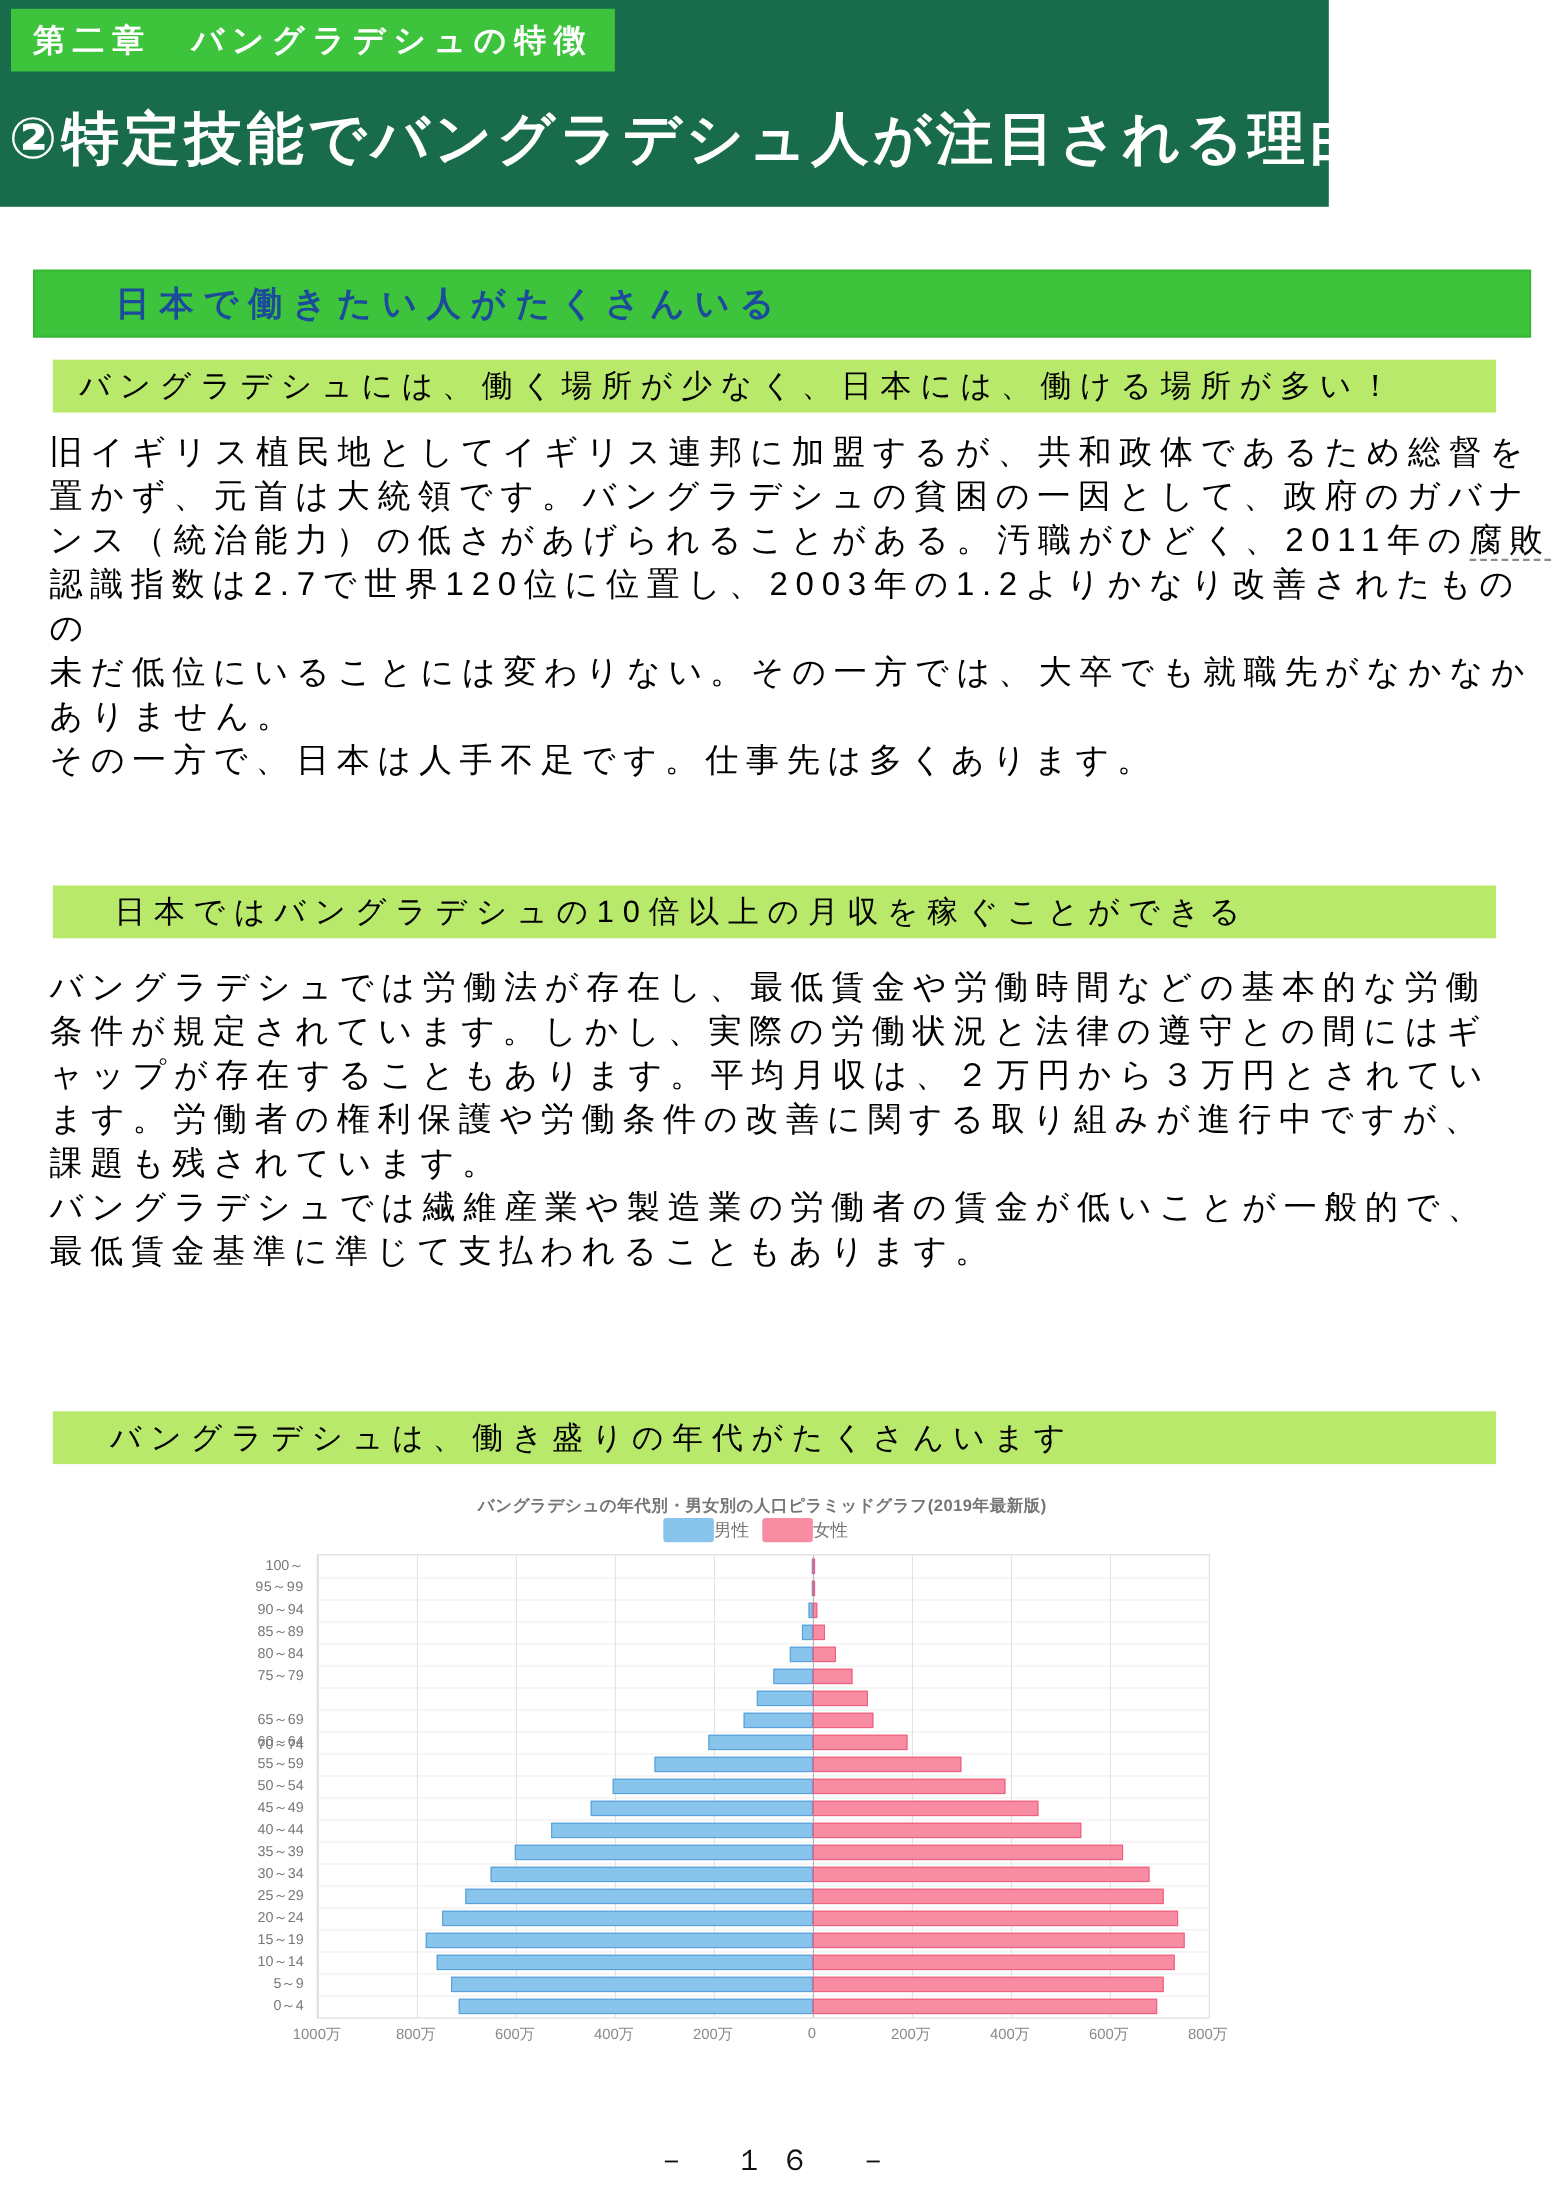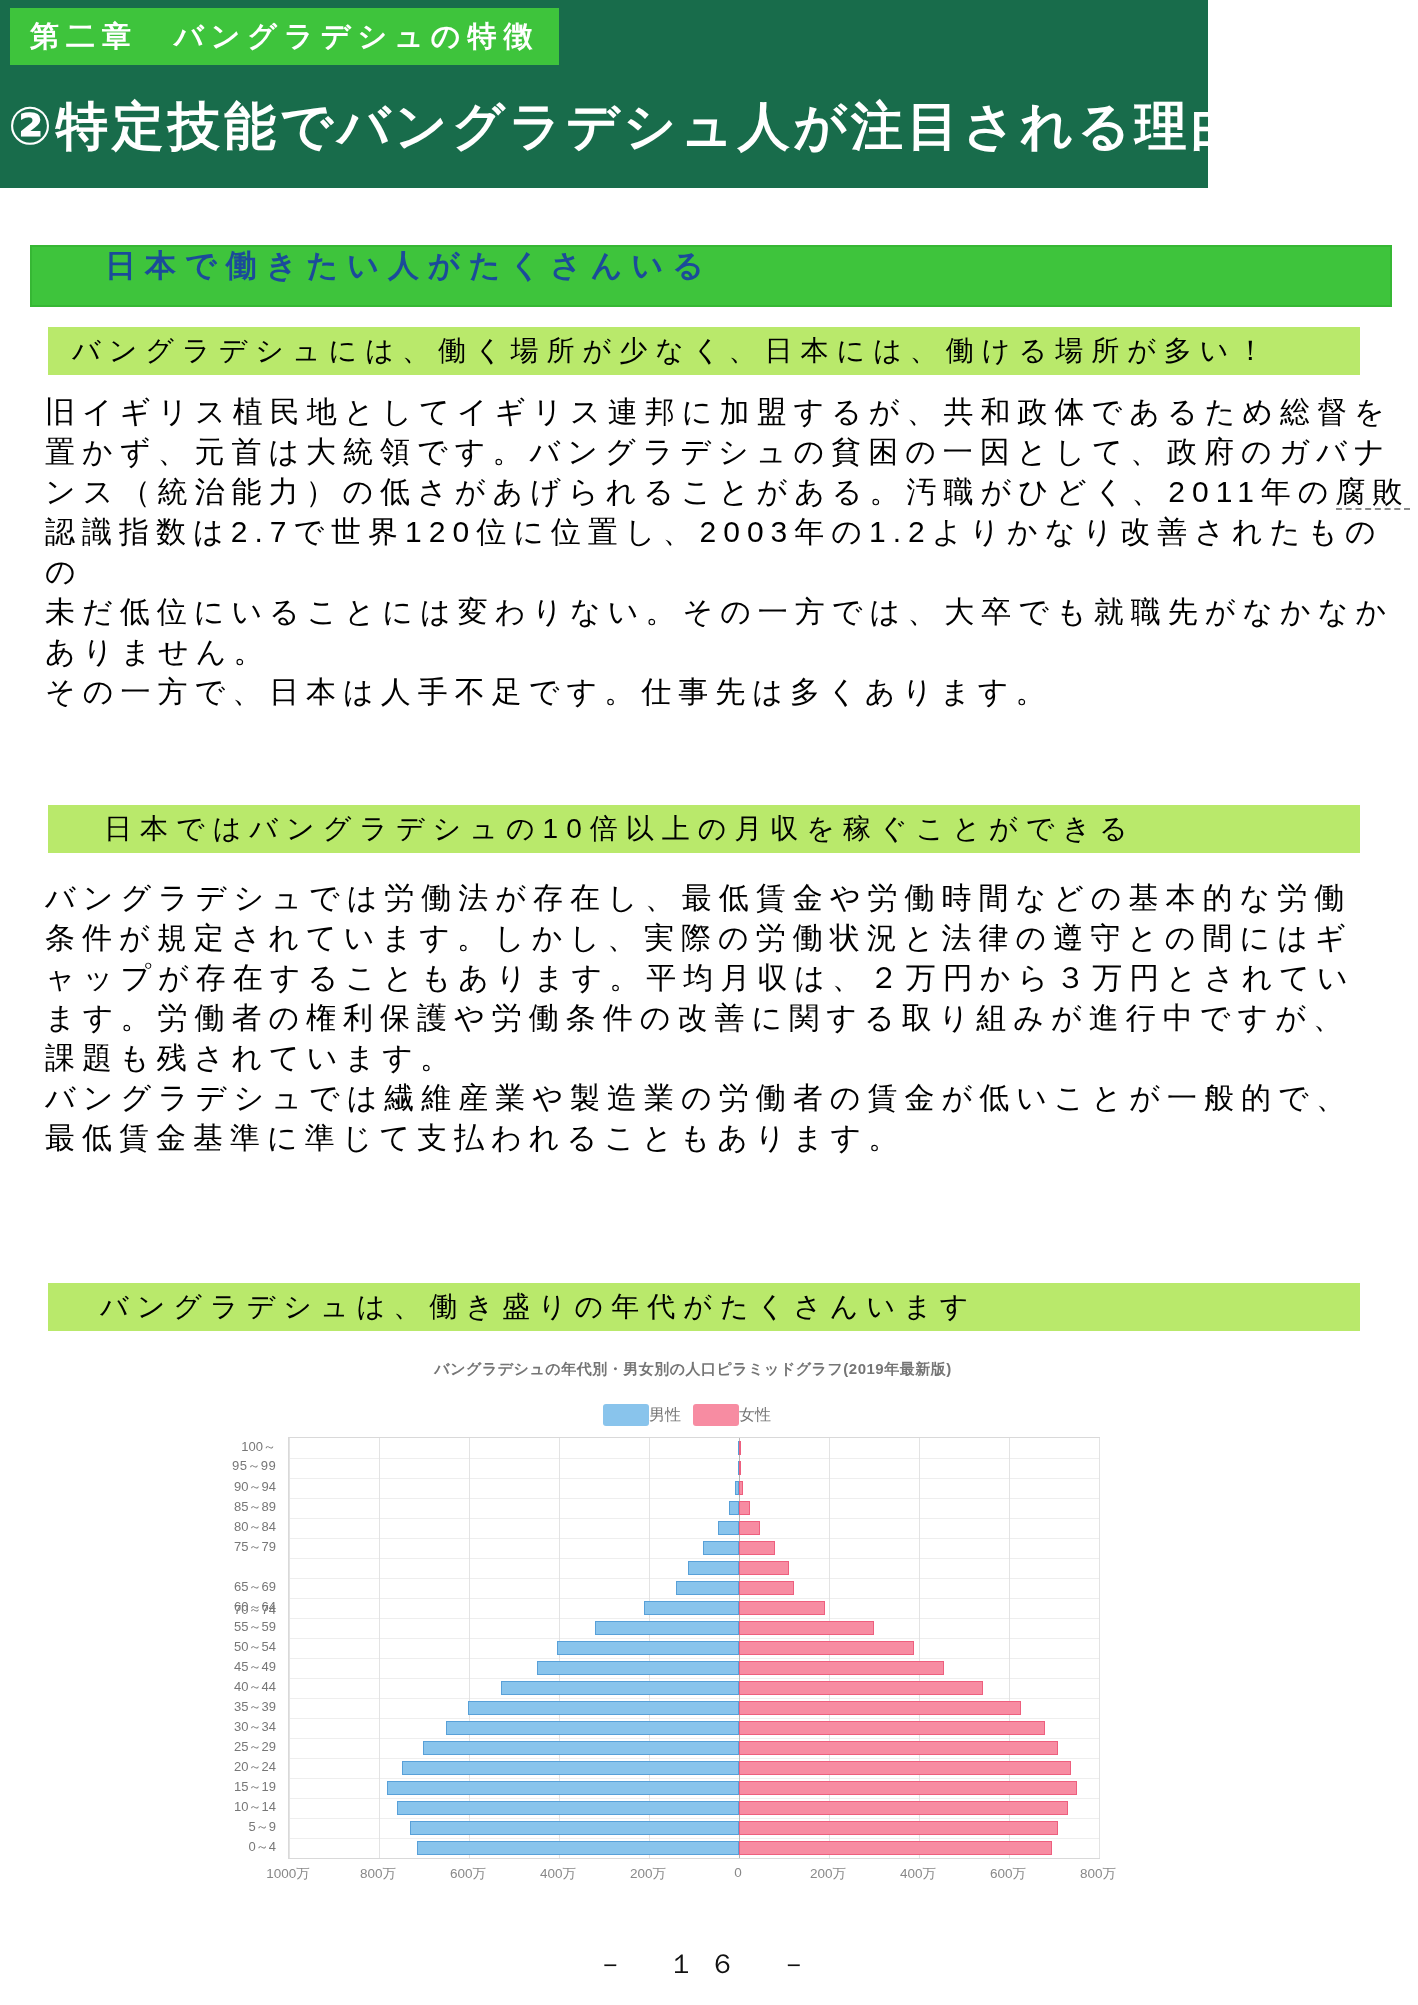--- a/index.html
+++ b/index.html
@@ -18,21 +18,21 @@
   .chapter-badge span{color:#ffffff;font-weight:bold;font-size:29px;letter-spacing:7px;white-space:nowrap;}
   .main-title{
     position:absolute;top:92px;left:8px;margin:0;
     color:#ffffff;font-weight:bold;font-size:52px;letter-spacing:4px;white-space:nowrap;
   }
   
   .h1bar{
     position:absolute;left:30px;top:245px;width:1362px;height:62px;
     background:var(--bright-green,#3EC43C);
     box-shadow:inset 0 0 0 2px rgba(0,90,0,0.12);
-    display:flex;
+    display:flex;align-items:center;
   }
   .h1bar span{color:var(--heading-blue,#1B4B9A);font-weight:bold;font-size:31px;letter-spacing:9px;padding-left:75px;white-space:nowrap;}
   
   .h2bar{
     position:absolute;left:48px;width:1312px;height:48px;
     background:var(--light-green,#B9E96B);
     display:flex;align-items:center;color:#000;
   }
   .h2bar span{font-size:28px;letter-spacing:8px;white-space:nowrap;}
   #sub1{top:327px;} #sub1 span{padding-left:24px;}
@@ -47,21 +47,21 @@
   #para1{top:392px;}
   #para2{top:878px;}
   .udash{border-bottom:2px dashed #8a8a8a;}
   
   .chart{position:absolute;left:220px;top:1360px;width:878px;}
   .chart-title{
     margin-left:68px;width:810px;text-align:center;
     font-size:15px;font-weight:bold;color:#757575;letter-spacing:0.5px;
   }
   .legend{
-    margin-left:68px;width:810px;height:24px;margin-top:24px;
+    margin-left:68px;width:810px;height:24px;
     display:flex;align-items:center;justify-content:center;
   }
   .legend .sw{width:46px;height:22px;border-radius:3px;display:inline-block;}
   .legend .sw.male{background:var(--male-fill,#89C4EC);}
   .legend .sw.female{background:var(--female-fill,#F78CA2);}
   .legend .lg-label{font-size:16px;color:#757575;margin-right:12px;}
   .chart-body{position:relative;margin-top:10px;height:420px;}
   #ylabels{position:absolute;left:0;top:0;width:62px;height:420px;}
   .ylab{position:absolute;right:6px;height:20px;line-height:20px;font-size:13px;color:#777;white-space:nowrap;}
   #plot{

